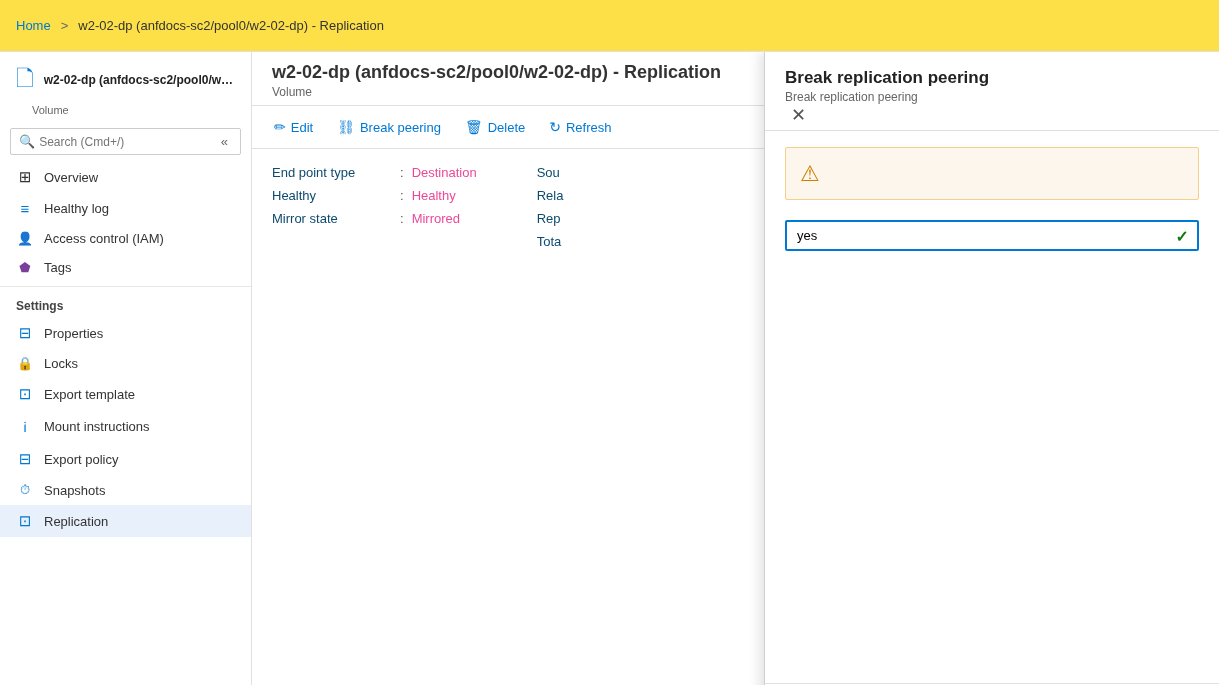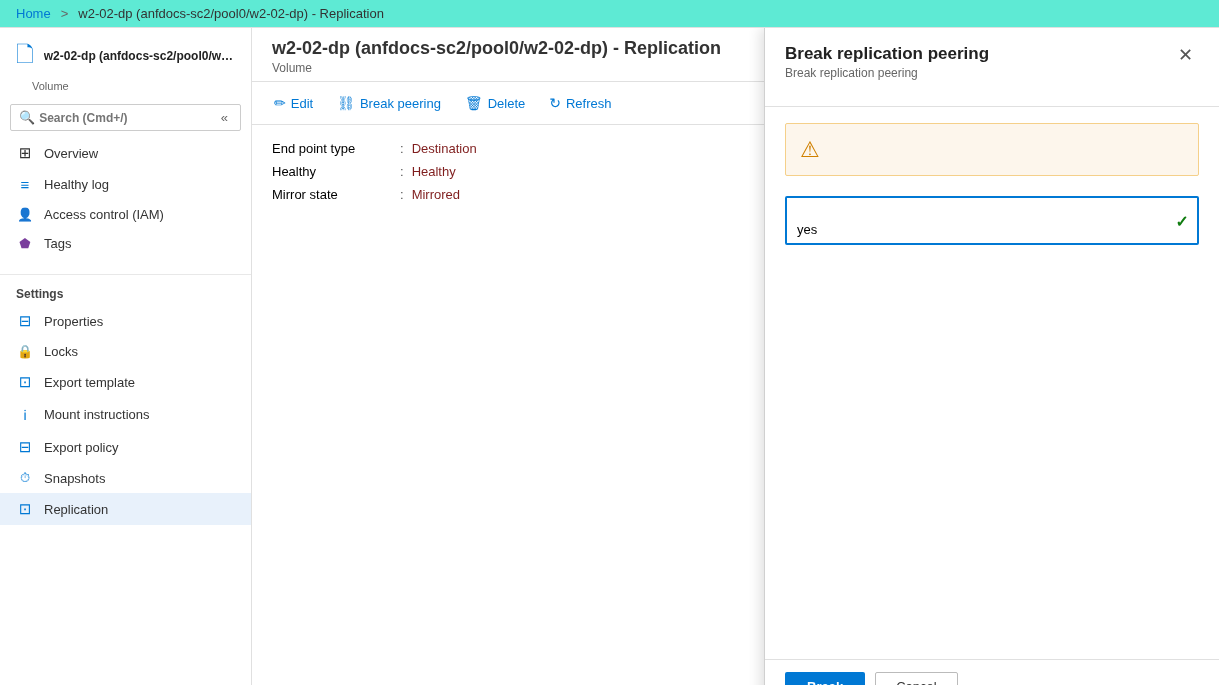--- a/index.html
+++ b/index.html
@@ -1,69 +1,69 @@
 <!DOCTYPE html>
 <html><head>
   <meta charset="utf-8">
   <style>
     * { box-sizing: border-box; margin: 0; padding: 0; }
     body { font-family: 'Segoe UI', Arial, sans-serif; font-size: 13px; background: #f3f3f3; color: #333; height: 685px; width: 1219px; overflow: hidden; display: flex; flex-direction: column; }
 
     
-    .top-bar { background: #5eead4; border-bottom: 1px solid #e0e0e0; padding: 6px 16px; display: flex; align-items: center; gap: 6px; font-size: 13px; }
+    .top-bar { background: #fde047; border-bottom: 1px solid #e0e0e0; padding: 18px 16px; display: flex; align-items: center; gap: 6px; font-size: 13px; }
     .top-bar .breadcrumb-home { color: #0078d4; cursor: pointer; }
     .top-bar .breadcrumb-sep { color: #666; margin: 0 4px; }
     .top-bar .breadcrumb-current { color: #333; }
 
     
     .main-layout { display: flex; flex: 1; overflow: hidden; }
 
     
     .sidebar { width: 252px; background: #fff; border-right: 1px solid #e0e0e0; display: flex; flex-direction: column; overflow-y: auto; flex-shrink: 0; }
     .sidebar-header { padding: 10px 16px 4px; display: flex; align-items: center; gap: 10px; }
     .sidebar-header-icon { font-size: 22px; color: #0078d4; }
     .sidebar-title { font-size: 15px; font-weight: 600; color: #222; }
     .sidebar-subtitle { font-size: 11px; color: #666; margin-left: 32px; margin-bottom: 6px; }
     .sidebar-search { padding: 6px 10px; }
     .sidebar-search-wrap { display: flex; align-items: center; border: 1px solid #ccc; border-radius: 2px; padding: 3px 8px; background: #fff; }
-    .sidebar-search-wrap input { border: none; outline: none; font-size: 12px; flex: 1; background: transparent; font-weight: bold; }
+    .sidebar-search-wrap input { border: none; outline: none; font-size: 12px; flex: 1; background: transparent; }
     .sidebar-search-icon { color: #666; font-size: 13px; margin-right: 4px; }
     .sidebar-collapse-btn { border: none; background: none; cursor: pointer; color: #666; font-size: 13px; padding: 2px 4px; }
     .nav-item { display: flex; align-items: center; gap: 10px; padding: 7px 16px; cursor: pointer; font-size: 13px; color: #333; }
     .nav-item.active { background: #e8f1fb; }
     .nav-item .nav-icon { width: 18px; text-align: center; font-size: 15px; flex-shrink: 0; }
-    .nav-section-label { font-size: 12px; font-weight: 600; color: #444; padding: 12px 16px 4px; border-top: 1px solid #e8e8e8; margin-top: 16px; }
+    .nav-section-label { font-size: 12px; font-weight: 600; color: #444; padding: 12px 16px 4px; border-top: 1px solid #e8e8e8; margin-top: 4px; }
 
     
     .content-area { flex: 1; display: flex; flex-direction: column; background: #fff; overflow: hidden; }
     .content-header { padding: 10px 20px 6px; border-bottom: 1px solid #e0e0e0; }
     .content-title { font-size: 18px; font-weight: 600; margin-bottom: 2px; }
     .content-subtitle { font-size: 12px; color: #666; }
     .toolbar { display: flex; align-items: center; gap: 4px; padding: 8px 12px; border-bottom: 1px solid #e0e0e0; }
     .toolbar-btn { display: flex; align-items: center; gap: 5px; padding: 5px 10px; background: none; border: none; cursor: pointer; font-size: 13px; color: #0078d4; border-radius: 2px; }
     .content-body { padding: 16px 20px; flex: 1; overflow-y: auto; }
     .detail-row { display: flex; align-items: baseline; margin-bottom: 8px; font-size: 13px; }
-    .detail-label { width: 120px; color: #000000; flex-shrink: 0; }
+    .detail-label { width: 120px; color: #0c4a6e; flex-shrink: 0; }
     .detail-sep { margin: 0 8px; color: #555; }
-    .detail-value { color: #7f1d1d; }
+    .detail-value { color: #ec4899; }
     .chevron-up { color: #666; font-size: 16px; cursor: pointer; margin: 8px 0; }
 
     
     .panel-overlay { position: absolute; top: 0; right: 0; width: 455px; height: 685px; background: #fff; border-left: 1px solid #d0d0d0; box-shadow: -4px 0 12px rgba(0,0,0,0.12); display: flex; flex-direction: column; z-index: 100; }
-    .panel-header { display: flex; align-items: flex-start; justify-content: space-between; padding: 16px 20px 26px; border-bottom: 1px solid #e0e0e0; }
+    .panel-header { display: flex; align-items: flex-start; justify-content: space-between; padding: 16px 20px 4px; border-bottom: 1px solid #e0e0e0; flex-direction: column; }
     .panel-title { font-size: 17px; font-weight: 600; color: #222; }
     .panel-subtitle { font-size: 12px; color: #666; margin-top: 2px; }
     .panel-close { background: none; border: none; cursor: pointer; font-size: 18px; color: #555; padding: 2px 6px; line-height: 1; }
     .panel-body { padding: 16px 20px; flex: 1; }
     .warning-box { display: flex; align-items: flex-start; gap: 12px; background: #fdf6ec; border: 1px solid #f5d08a; padding: 12px 14px; border-radius: 2px; margin-bottom: 20px; }
     .warning-icon { font-size: 22px; color: #d08000; flex-shrink: 0; margin-top: 1px; }
     .warning-text { font-size: 13px; color: #333; line-height: 1.5; }
     .panel-type-yes { font-size: 13px; font-weight: 600; margin-bottom: 8px; color: #333; }
     .yes-input-wrap { position: relative; }
-    .yes-input { width: 100%; border: 2px solid #0078d4; border-radius: 2px; padding: 24px 32px 6px 10px; font-size: 13px; outline: none; }
+    .yes-input { width: 100%; border: 2px solid #0078d4; border-radius: 2px; padding: 6px 32px 6px 10px; font-size: 13px; outline: none; }
     .yes-check { position: absolute; right: 10px; top: 50%; transform: translateY(-50%); color: #107c10; font-size: 16px; font-weight: bold; }
     .panel-footer { padding: 12px 20px; border-top: 1px solid #e0e0e0; display: flex; align-items: center; gap: 10px; justify-content: flex-start; }
     .btn-break { background: #0078d4; color: #fff; border: none; padding: 7px 22px; font-size: 13px; cursor: pointer; border-radius: 2px; font-weight: 600; }
     .btn-cancel { background: #fff; color: #333; border: 1px solid #bbb; padding: 6px 20px; font-size: 13px; cursor: pointer; border-radius: 2px; }
 
     .relative-wrap { position: relative; flex: 1; display: flex; }
   </style>
 </head>
 <body>
 
@@ -177,20 +177,34 @@
               <span class="detail-label">Healthy</span>
               <span class="detail-sep">:</span>
               <span class="detail-value">Healthy</span>
             </div>
             <div class="detail-row">
               <span class="detail-label">Mirror state</span>
               <span class="detail-sep">:</span>
               <span class="detail-value">Mirrored</span>
             </div>
           </div>
+          <div>
+            <div class="detail-row">
+              <span class="detail-label">Sou</span>
+            </div>
+            <div class="detail-row">
+              <span class="detail-label">Rela</span>
+            </div>
+            <div class="detail-row">
+              <span class="detail-label">Rep</span>
+            </div>
+            <div class="detail-row">
+              <span class="detail-label">Tota</span>
+            </div>
+          </div>
         </div>
         <div style="text-align:right;margin-top:4px;">
           <span class="chevron-up">⌃ ⌃</span>
         </div>
       </div>
     </div>
 
     <div class="panel-overlay">
       <div class="panel-header">
         <div>

